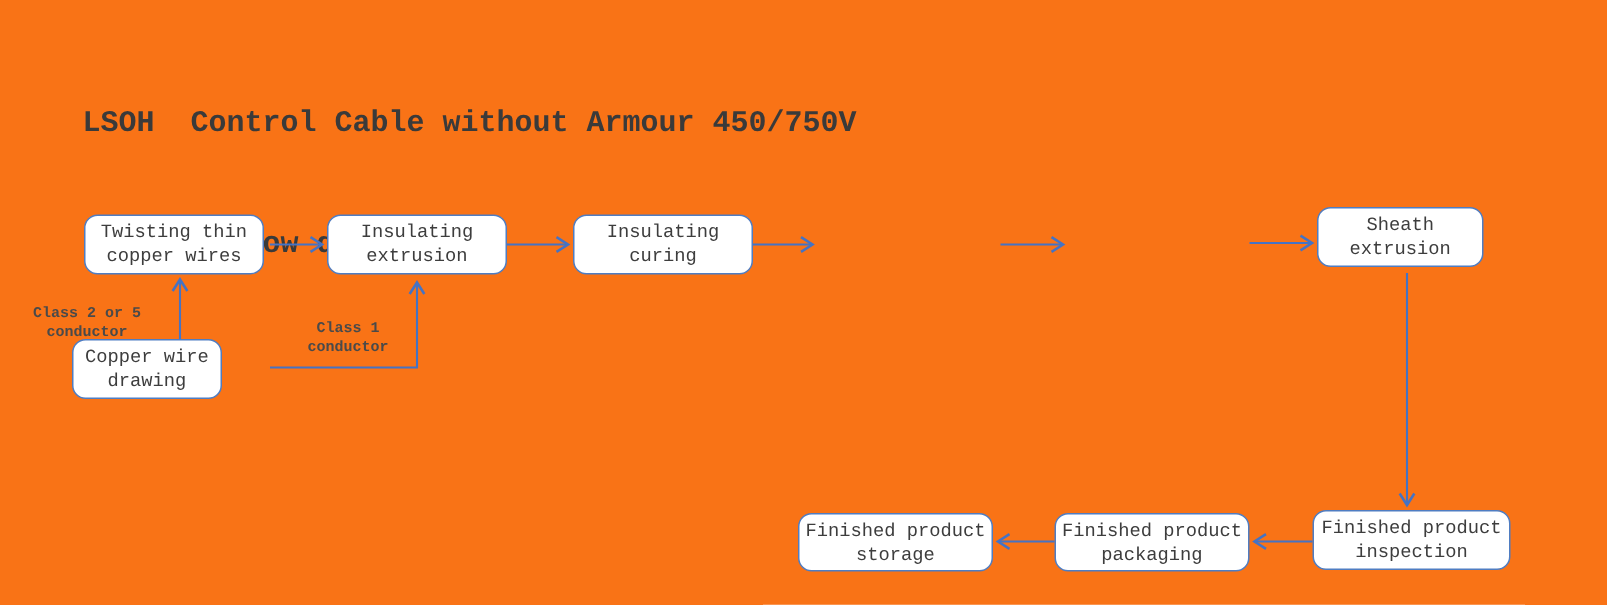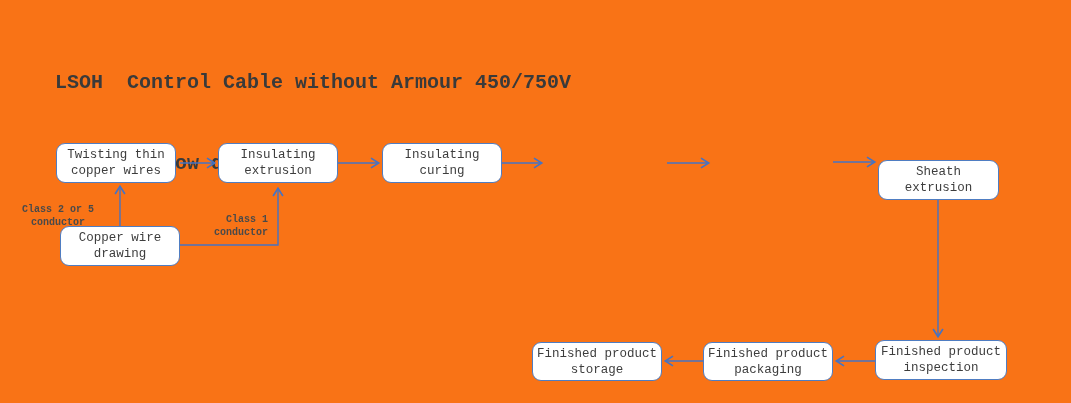--- a/index.html
+++ b/index.html
@@ -38,36 +38,36 @@
     font-size: 12.5px;
     line-height: 16px;
     color: #3d3d3d;
     white-space: pre-line;
   }
   .n-twisting   { left: 56px;  top: 143px; width: 120px; height: 40px; }
   .n-ins-ext    { left: 218px; top: 143px; width: 120px; height: 40px; }
   .n-ins-cur    { left: 382px; top: 143px; width: 120px; height: 40px; }
   .n-spark      { left: 545px; top: 143px; width: 122px; height: 40px; }
   .n-laying     { left: 712px; top: 143px; width: 121px; height: 39px; }
-  .n-sheath     { left: 878px; top: 160px; width: 121px; height: 40px; }
-  .n-copper     { left: 60px;  top: 226px; width: 120px; height: 40px; }
+  .n-sheath     { left: 878px; top: 138px; width: 111px; height: 40px; }
+  .n-copper     { left: 48px;  top: 226px; width: 100px; height: 40px; }
   .n-inspect    { left: 875px; top: 340px; width: 132px; height: 40px; }
   .n-package    { left: 703px; top: 342px; width: 130px; height: 39px; }
   .n-storage    { left: 532px; top: 342px; width: 130px; height: 39px; }
   .edge-label {
     position: absolute;
     font-size: 10px;
     line-height: 13px;
     font-weight: bold;
     color: #4a4a4a;
     text-align: center;
     white-space: pre-line;
   }
   .lbl-class25 { left: 10px;  top: 203px; width: 96px; }
-  .lbl-class1  { left: 196px; top: 213px; width: 72px; text-align: right; }
+  .lbl-class1  { left: 196px; top: 213px; width: 72px; }
   #connectors {
     position: absolute;
     left: 0; top: 0;
     width: 1071px;
     height: 403px;
     pointer-events: none;
   }
   #connectors .edge {
     fill: none;
     stroke: #4573c4;

